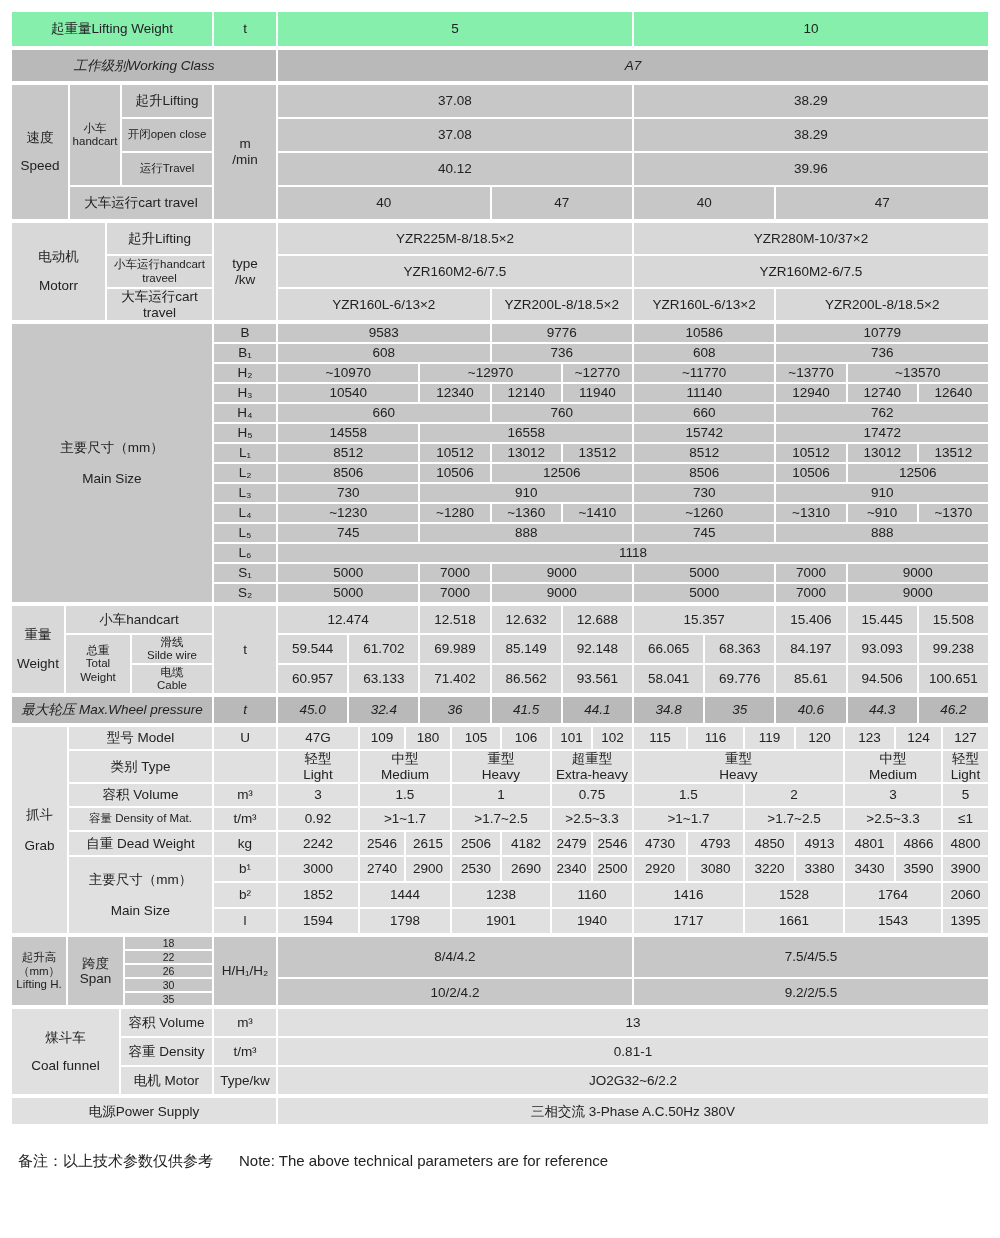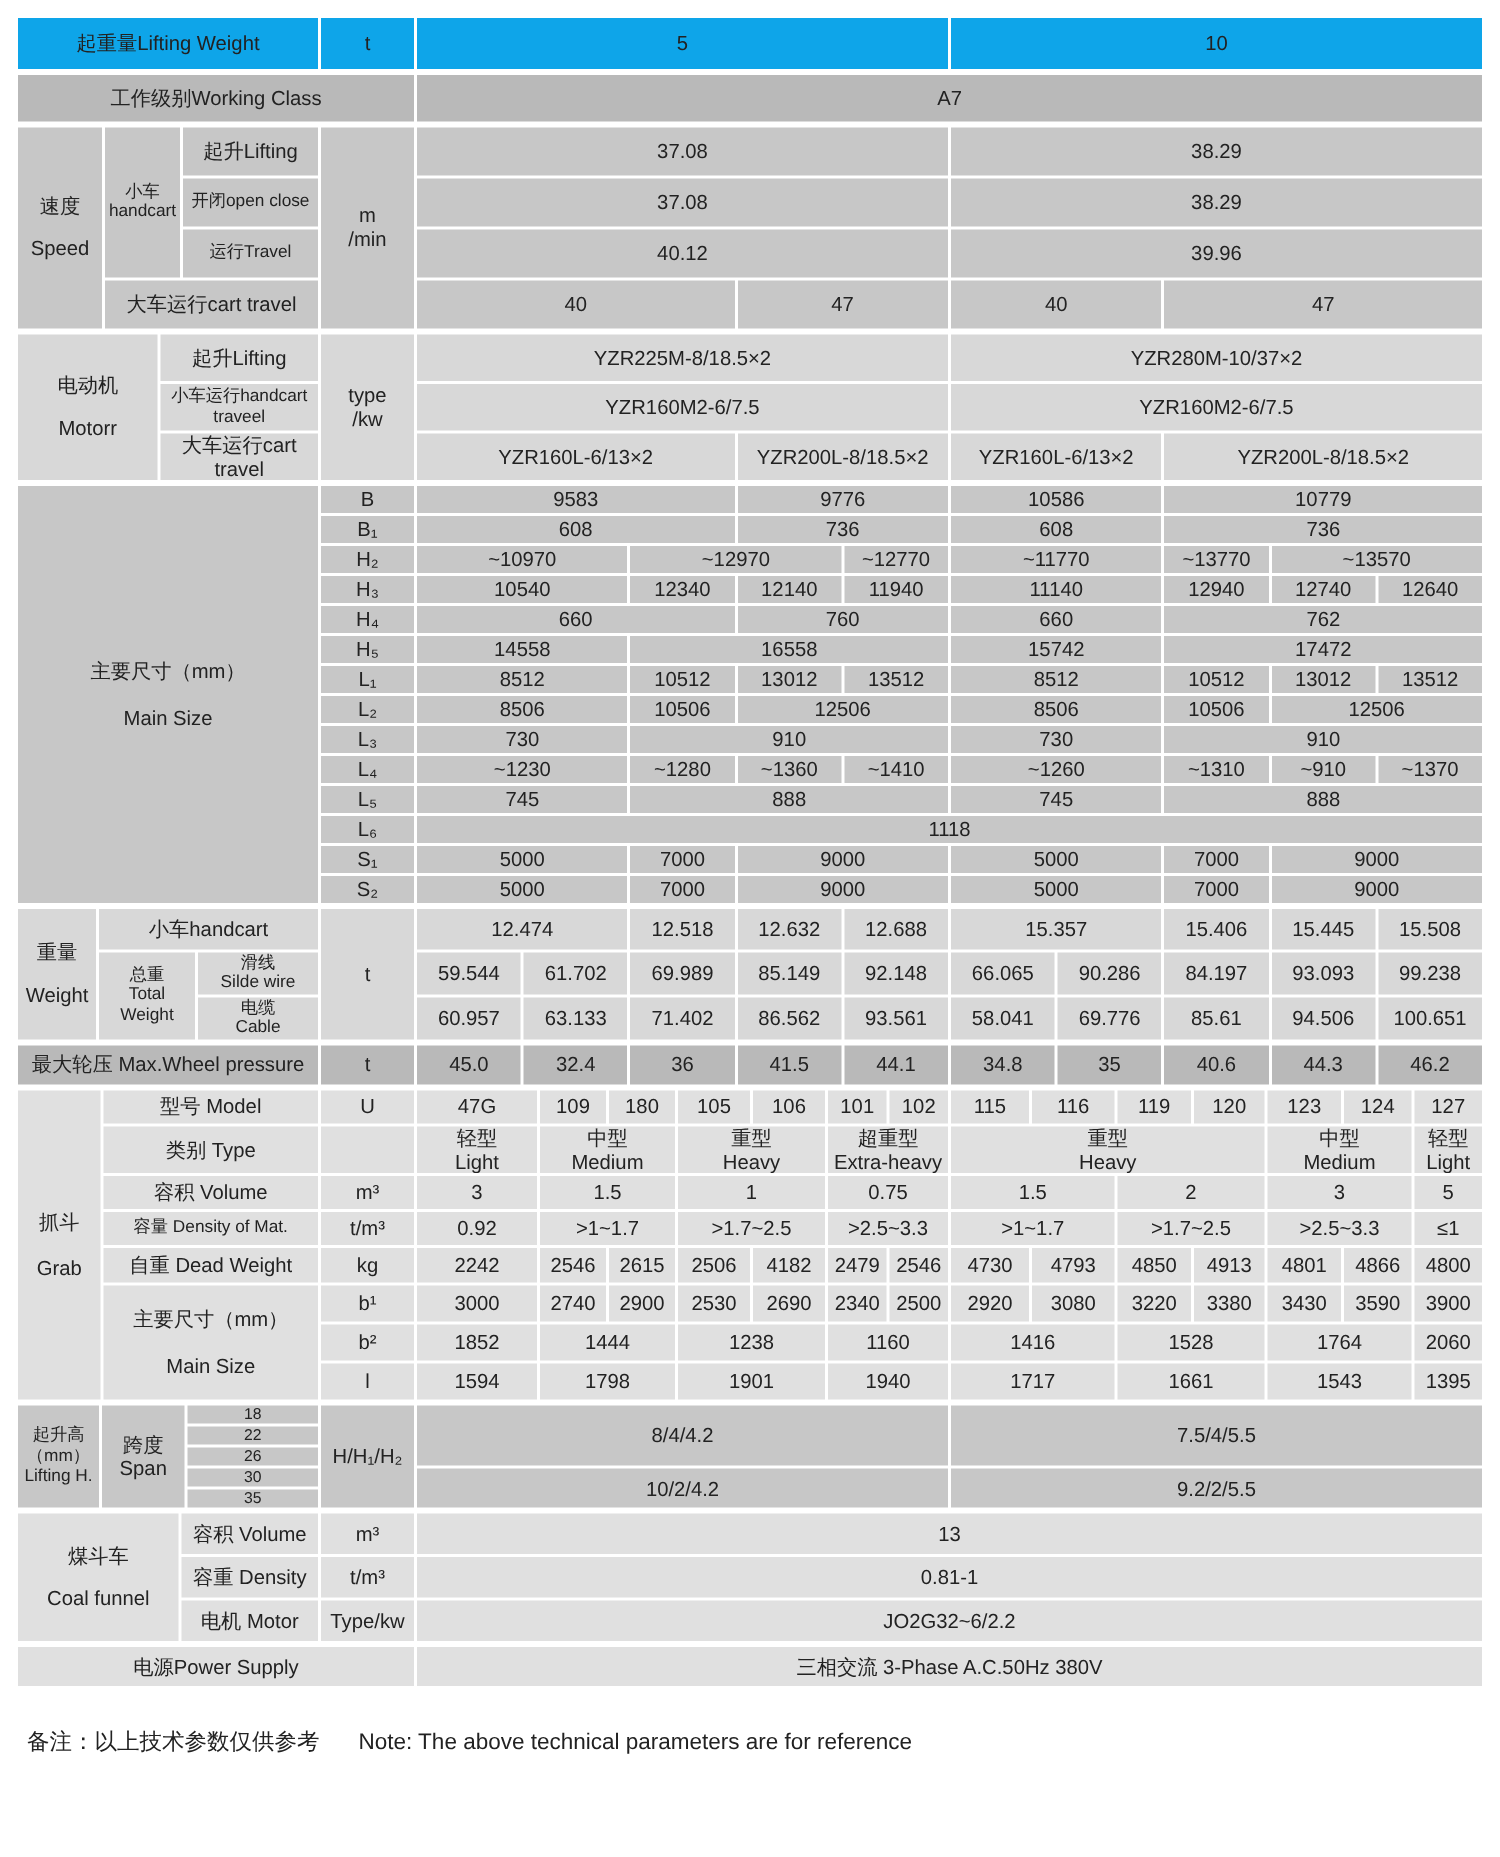--- a/index.html
+++ b/index.html
@@ -2,22 +2,22 @@
 <html><head>
 <meta charset="utf-8">
 <style>
   html,body{margin:0;padding:0;background:#ffffff;color:#222;
     font-family:"Liberation Sans","DejaVu Sans",sans-serif;}
   .wrap{width:980px;padding:10px 10px 0 10px;}
   table{border-collapse:separate;border-spacing:2px;table-layout:fixed;width:980px;}
   td{text-align:center;vertical-align:middle;padding:0;overflow:hidden;
      font-size:13.5px;line-height:1.15;}
   
-  .t-light td{background:#0ea5e9;}
-  .t-dark  td{background:#b9b9b9;}
+  .t-light td{background:#86efac;}
+  .t-dark  td{background:#b9b9b9;font-style:italic;}
   .t-mid   td{background:#c7c7c7;}
   .t-soft  td{background:#d8d8d8;}
   .t-pale  td{background:#e0e0e0;}
   
   .h34 td{height:34px;} .h31 td{height:31px;} .h32 td{height:32px;}
   .h28 td{height:28px;} .h27 td{height:27px;} .h26 td{height:26px;}
   .h24 td{height:24px;} .h23 td{height:23px;} .h22 td{height:22px;margin-top:21px;}
   .h18 td{height:18px;} .h11 td{height:11px;}
   .ml{white-space:pre-line;}
   .sp2{line-height:2.1;}
@@ -289,21 +289,21 @@
 Total
 Weight</td>
       <td class="ml small">滑线
 Silde wire</td>
     <td>59.544</td>
           <td>61.702</td>
           <td>69.989</td>
           <td>85.149</td>
           <td>92.148</td>
           <td>66.065</td>
-          <td>90.286</td>
+          <td>68.363</td>
           <td>84.197</td>
           <td>93.093</td>
           <td>99.238</td>
         </tr>
     <tr class="h28">
       <td class="ml small">电缆
 Cable</td>
     <td>60.957</td>
           <td>63.133</td>
           <td>71.402</td>

